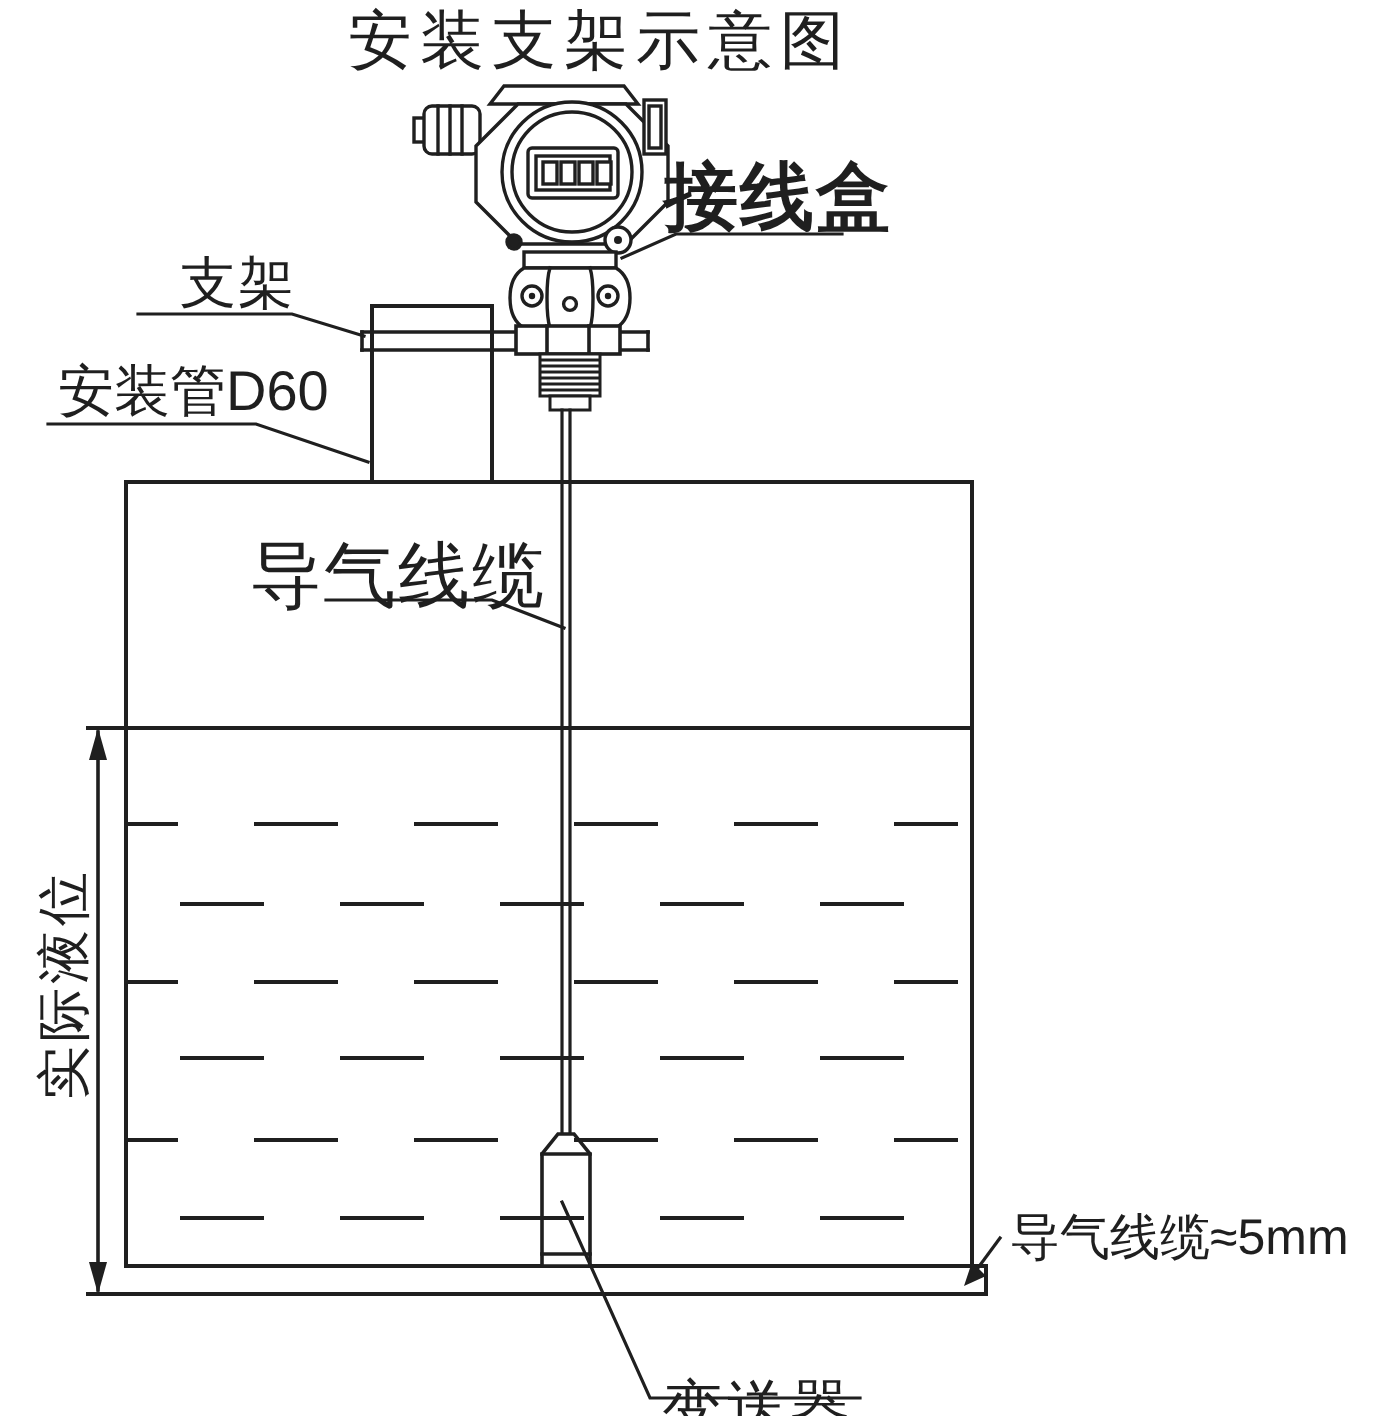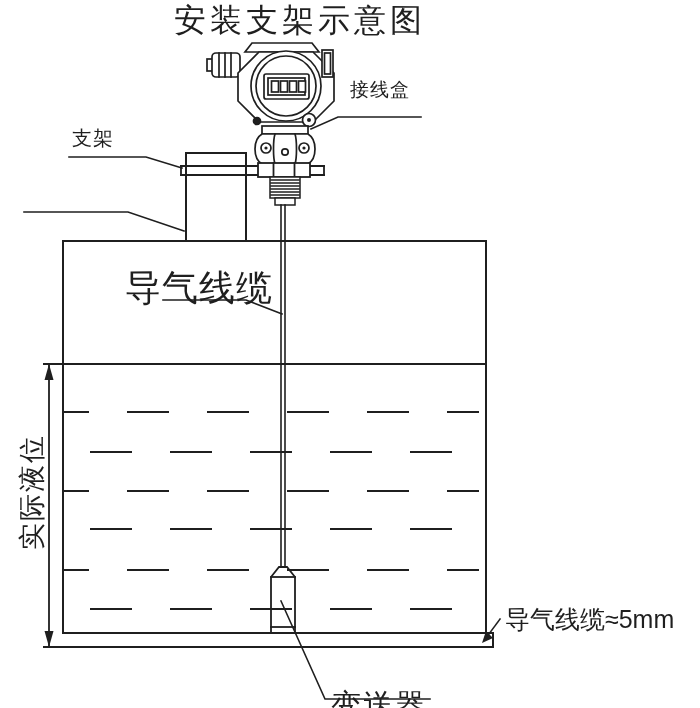--- a/index.html
+++ b/index.html
@@ -4,22 +4,22 @@
 <style>
   html,body{margin:0;padding:0;}
   #stage{
     position:relative;width:700px;height:708px;background:#ffffff;
     font-family:"Liberation Sans","DejaVu Sans",sans-serif;
     color:#1f1f1f;overflow:hidden;margin-left:16px;
   }
   #linework{position:absolute;left:0;top:0;}
   .lbl{position:absolute;white-space:nowrap;color:#1f1f1f;line-height:1;}
   .title{left:158px;top:4px;font-size:32px;letter-spacing:4px;}
-  .lbl-junction{left:334px;top:80px;font-size:19px;letter-spacing:1px;}
-  .lbl-bracket{left:56px;top:128px;font-size:20px;letter-spacing:1px;}
+  .lbl-junction{left:316px;top:80px;font-size:37px;letter-spacing:1px;font-weight:bold;}
+  .lbl-bracket{left:74px;top:128px;font-size:28px;letter-spacing:1px;}
   .lbl-pipe{left:13px;top:182px;font-size:28px;}
   .lbl-aircable{left:109px;top:270px;font-size:36px;letter-spacing:1px;}
   .lbl-level{
     left:-47px;top:477px;width:130px;height:30px;font-size:27px;
     letter-spacing:2px;text-align:center;
     transform:rotate(-90deg);transform-origin:center center;
   }
   .lbl-blind{left:489px;top:607px;font-size:25px;}
   .lbl-transmitter{left:315px;top:690px;font-size:30px;letter-spacing:2px;}
 </style>
@@ -163,18 +163,19 @@
     </g>
     <g stroke-width="1.6">
       <line x1="484" y1="619" x2="470" y2="638"></line>
       <polygon points="466,643 477,638 470,631" fill="#1f1f1f" stroke="none"></polygon>
     </g>
   </svg>
 
   <div class="lbl title">安装支架示意图</div>
   <div class="lbl lbl-junction">接线盒</div>
   <div class="lbl lbl-bracket">支架</div>
+  <div class="lbl lbl-pipe">安装管D60</div>
   <div class="lbl lbl-aircable">导气线缆</div>
   <div class="lbl lbl-level">实际液位</div>
   <div class="lbl lbl-blind">导气线缆≈5mm</div>
   <div class="lbl lbl-transmitter">变送器</div>
 
 </div>
 
 </body></html>

